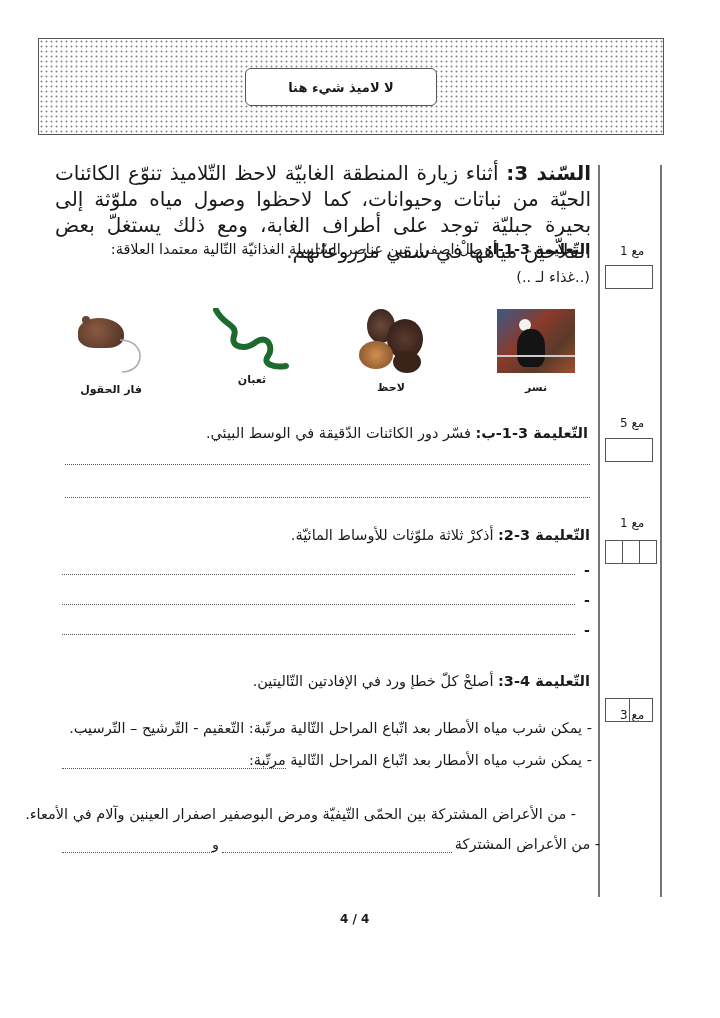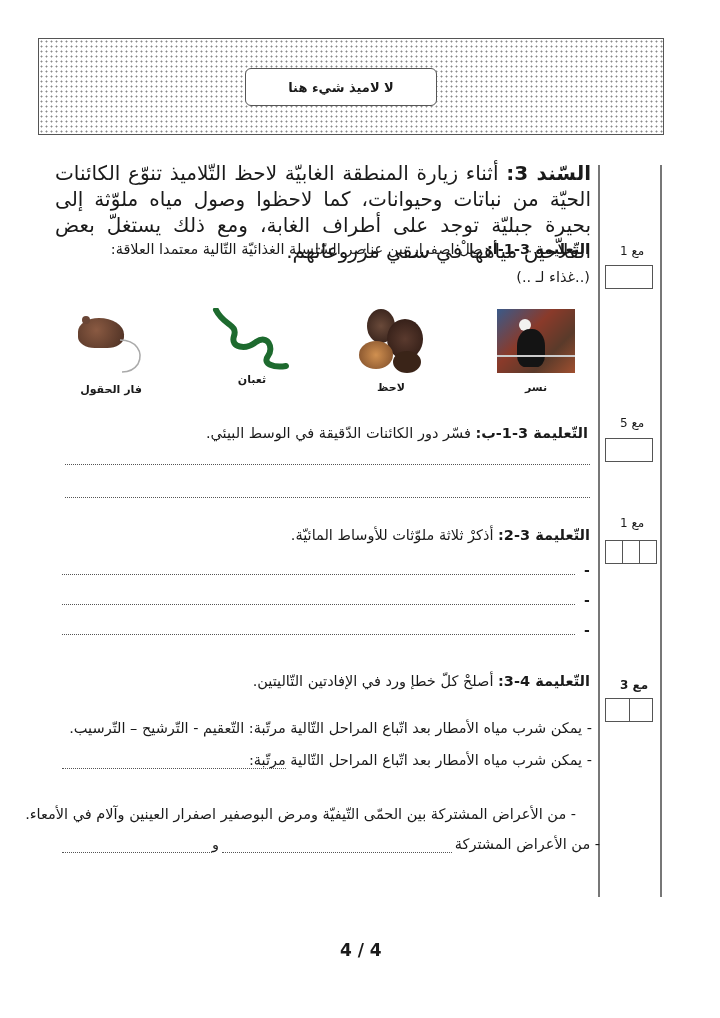--- a/index.html
+++ b/index.html
@@ -27,21 +27,21 @@
   .line { position: absolute; direction: rtl; font-size: 14.5px; white-space: nowrap; }
   .dots {
     position: absolute; height: 0; border-bottom: 1.3px dotted #555;
   }
   .dash { position: absolute; font-size: 14px; font-weight: bold; }
   .score-label { position: absolute; direction: rtl; font-size: 12px; }
   .score-box { position: absolute; border: 1.3px solid #555; display: flex; }
   .score-box .cell { flex: 1; border-left: 1.3px solid #555; }
   .score-box .cell:first-child { border-left: none; }
   .img-cap { position: absolute; direction: rtl; font-size: 11px; font-weight: bold; text-align: center; }
-  .page-num { position: absolute; left: 340px; top: 940px; font-size: 17px; font-weight: bold; }
+  .page-num { position: absolute; left: 340px; top: 912px; font-size: 12px; font-weight: bold; }
 </style>
 </head>
 <body>
 
 <div class="header-box"></div>
 <div class="header-label">لا لاميذ شيء هنا</div>
 
 <div class="vline" style="left:598px; top:165px; height:732px;"></div>
 <div class="vline" style="left:660px; top:165px; height:732px;"></div>
 
@@ -116,21 +116,21 @@
 <div class="dash" style="left:584px; top:562px;">-</div>
 <div class="dots" style="left:62px; width:513px; top:604px;"></div>
 <div class="dash" style="left:584px; top:592px;">-</div>
 <div class="dots" style="left:62px; width:513px; top:634px;"></div>
 <div class="dash" style="left:584px; top:622px;">-</div>
 
 <div class="line" style="right:130px; top:673px;">
   <b>التّعليمة 4-3:</b>
   <span>أصلحْ كلّ خطإ ورد في الإفادتين التّاليتين.</span>
 </div>
-<div class="score-label" style="left:620px; top:678px;font-weight:bold;">مع 3</div>
+<div class="score-label" style="left:620px; top:708px;">مع 3</div>
 <div class="score-box" style="left:605px; top:698px; width:46px; height:22px;">
     <div class="cell"></div>
     <div class="cell"></div>
   </div>
 
 <div class="line" style="right:128px; top:720px;">- يمكن شرب مياه الأمطار بعد اتّباع المراحل التّالية مرتّبة: التّعقيم - التّرشيح – التّرسيب.</div>
 <div class="line" style="right:128px; top:752px;">
   <span>- يمكن شرب مياه الأمطار بعد اتّباع المراحل التّالية مرتّبة:</span>
 </div>
 <div class="dots" style="left:62px; width:224px; top:768px;"></div>

